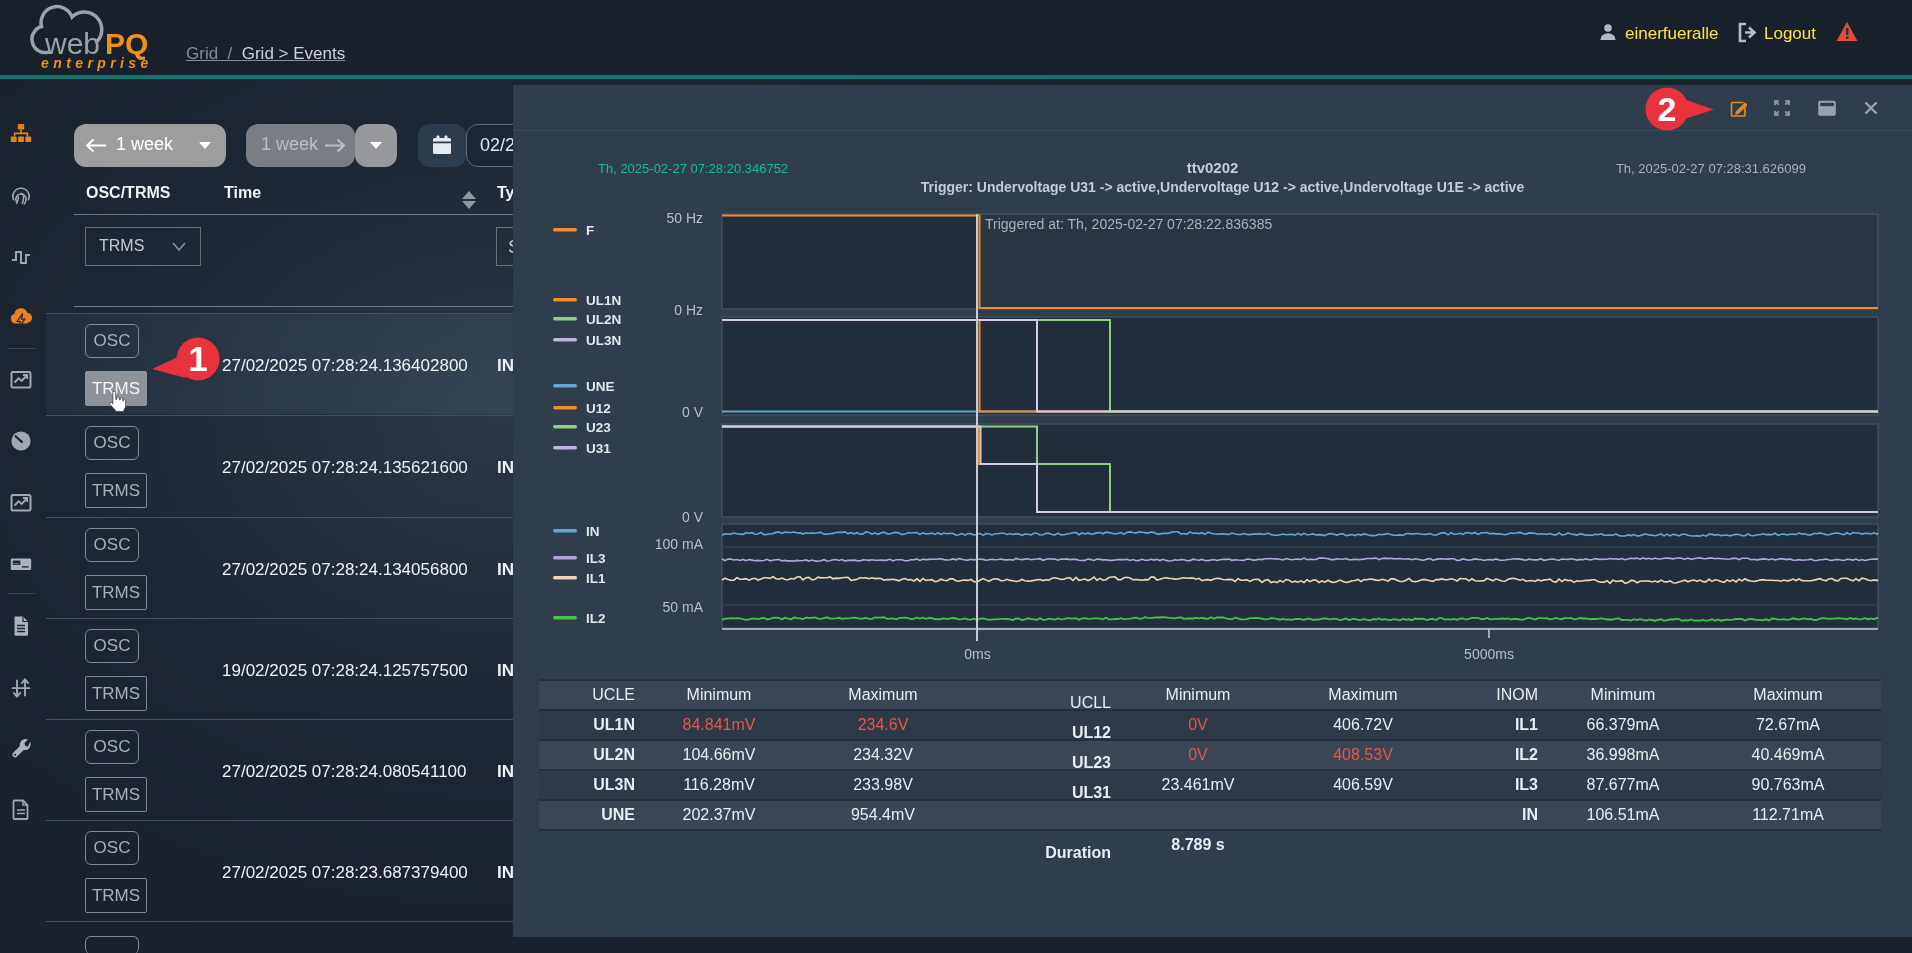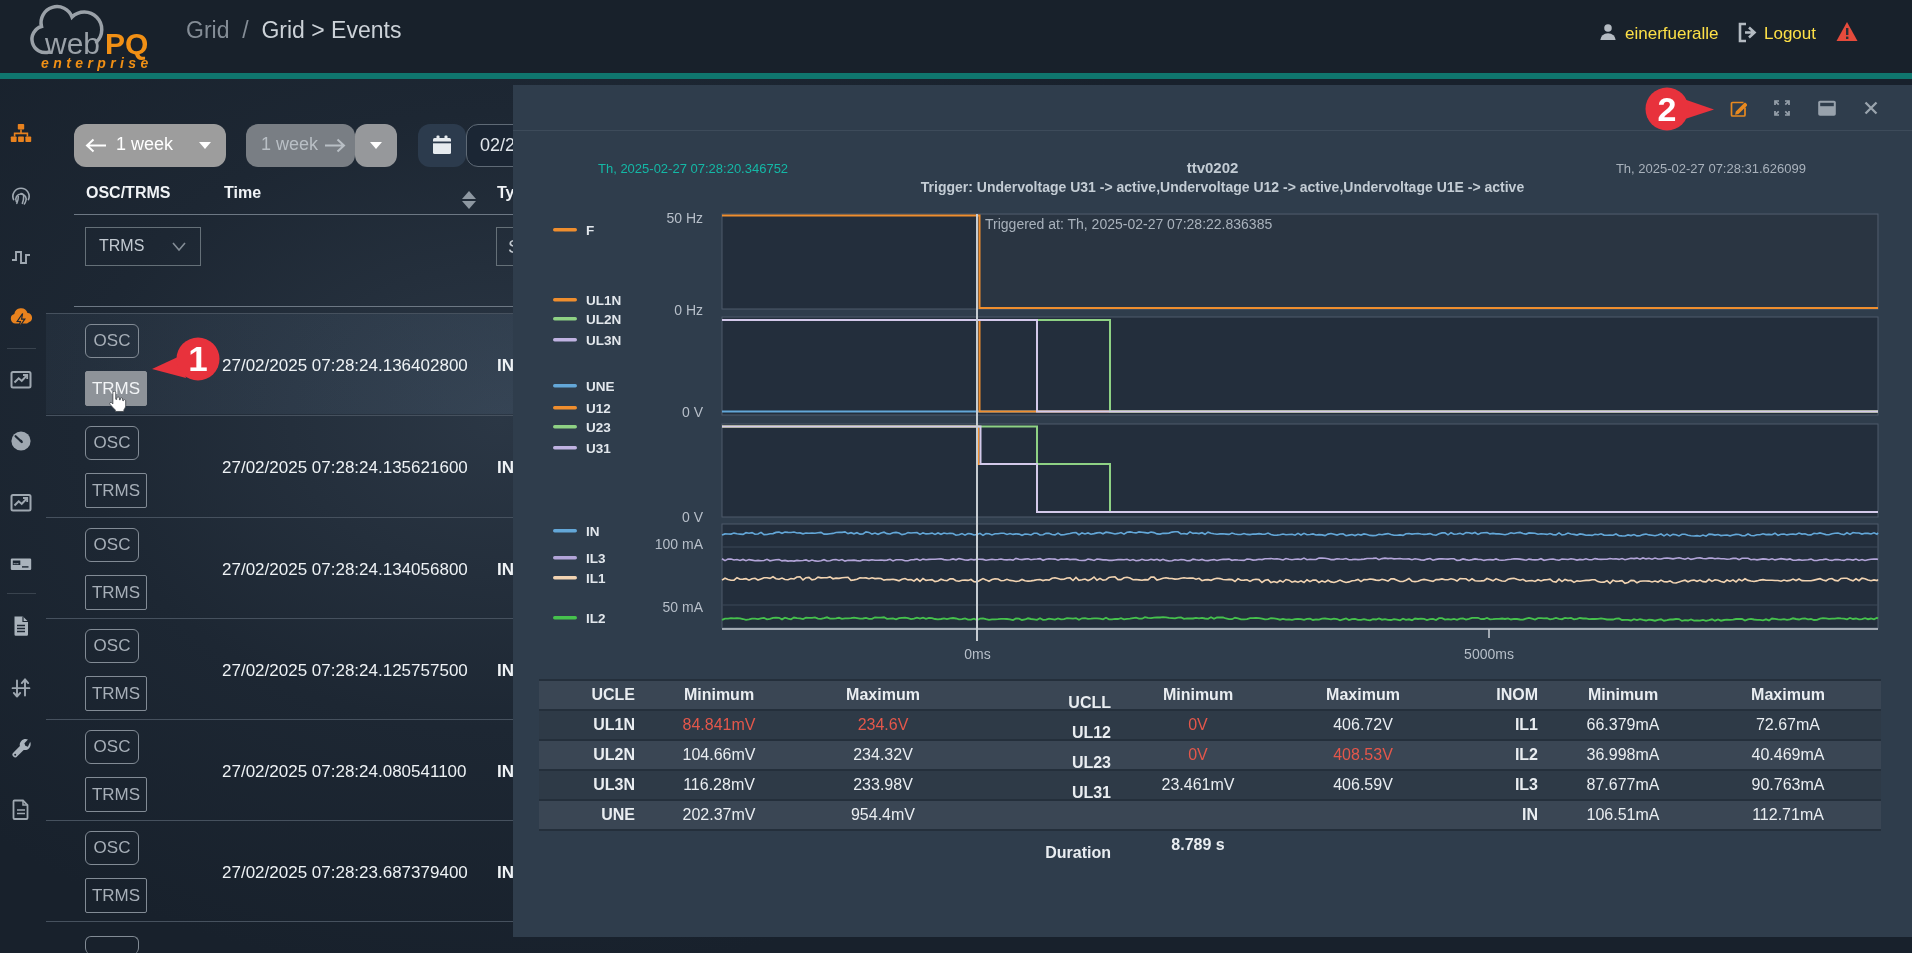--- a/index.html
+++ b/index.html
@@ -1,21 +1,21 @@
 <!DOCTYPE html>
 <html><head>
 <meta charset="utf-8">
 <style>
   * { margin:0; padding:0; box-sizing:border-box; }
   html,body { width:1912px; height:953px; overflow:hidden; font-family:"Liberation Sans", sans-serif; }
   body { background: radial-gradient(ellipse 760px 560px at 500px 420px, #2b3745 0%, #1d2733 55%, #18212c 100%); }
   .abs { position:absolute; }
   
-  #hdr { position:absolute; left:0; top:0; width:1912px; height:79px; background:#18212b; border-bottom:6px solid #0f766e; z-index:30; }
-  #crumb { position:absolute; left:186px; top:17px; font-size:23px; color:#848d96; }
+  #hdr { position:absolute; left:0; top:0; width:1912px; height:79px; background:#18212b; border-bottom:4px solid #0f766e; z-index:30; }
+  #crumb { position:absolute; left:186px; top:44px; font-size:17px; color:#848d96;text-decoration:underline; }
   #crumb b { color:#ccd2d8; font-weight:normal; }
   #usr { position:absolute; right:0; top:24px; width:314px; height:28px; color:#fde047; font-size:17px; }
   
   #sb { position:absolute; left:0; top:81px; width:46px; height:872px; z-index:5; }
   .sbi { position:absolute; left:10px; width:22px; height:22px; }
   .sbdiv { position:absolute; left:7px; width:29px; height:0; border-top:1px solid #39434e; }
   
   .gbtn { position:absolute; top:124px; height:43px; border-radius:12px; font-size:18px; }
   .caret-d { display:inline-block; width:0; height:0; border-left:6px solid transparent; border-right:6px solid transparent; border-top:7px solid #fff; vertical-align:middle; }
   #thead-row { position:absolute; left:75px; top:184px; width:440px; height:22px; color:#f0f3f6; font-weight:bold; font-size:16px; }
@@ -42,21 +42,21 @@
   .srow span { position:absolute; top:5px; }
   .cl1 { left:0px;    width:96px;  text-align:right;  font-weight:bold; }
   .cl2 { left:110px;  width:140px; text-align:center; }
   .cl3 { left:274px;  width:140px; text-align:center; }
   .cl4 { left:472px;  width:100px; text-align:right;  font-weight:bold;margin-top:8px; }
   .cl5 { left:589px;  width:140px; text-align:center; }
   .cl6 { left:754px;  width:140px; text-align:center; }
   .cl7 { left:919px;  width:80px;  text-align:right;  font-weight:bold; }
   .cl8 { left:1014px; width:140px; text-align:center; }
   .cl9 { left:1179px; width:140px; text-align:center; }
-  .hb span { font-weight:bold; }
+  .hb span { font-weight:normal; }
   .red { color:#e4574b; }
 </style>
 </head>
 <body>
 
 <div id="hdr">
   <svg class="abs" style="left:20px;top:1px" width="160" height="76" viewBox="0 0 160 76">
     <path d="M29 51 A13 13 0 1 1 21.5 25.5 A16 16 0 0 1 52 16 A13 13 0 0 1 76.5 41" fill="none" stroke="#9aa1a8" stroke-width="3.5" stroke-linecap="round"></path>
     <text x="25" y="53" font-size="30px" fill="#9aa1a8">web</text>
     <text x="85" y="53" font-size="30px" font-weight="bold" fill="#f19015">PQ</text>
@@ -230,21 +230,21 @@
   </div>
   <div class="lrow" style="top:517px;">
     <div class="oscb">OSC</div>
     <div class="trmsb">TRMS</div>
     <div class="tstamp">27/02/2025 07:28:24.134056800</div>
     <div class="incol">IN</div>
   </div>
   <div class="lrow" style="top:618px;">
     <div class="oscb">OSC</div>
     <div class="trmsb">TRMS</div>
-    <div class="tstamp">27/02/2025 07:28:24.125757500</div>
+    <div class="tstamp">19/02/2025 07:28:24.125757500</div>
     <div class="incol">IN</div>
   </div>
   <div class="lrow" style="top:719px;">
     <div class="oscb">OSC</div>
     <div class="trmsb">TRMS</div>
     <div class="tstamp">27/02/2025 07:28:24.080541100</div>
     <div class="incol">IN</div>
   </div>
   <div class="lrow" style="top:820px;">
     <div class="oscb">OSC</div>

